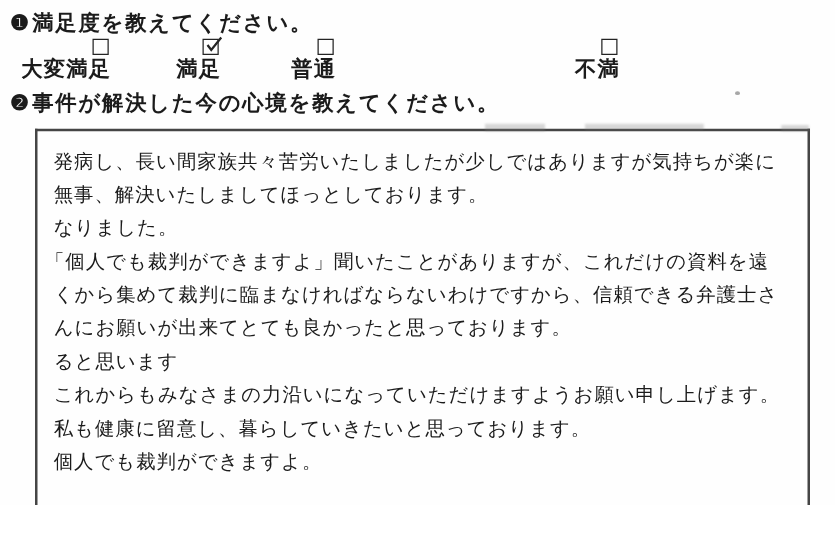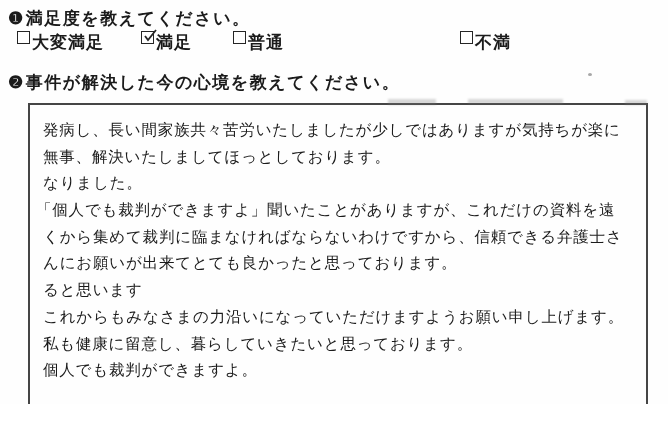--- a/index.html
+++ b/index.html
@@ -21,25 +21,26 @@
   .q-heading .bullet { font-size:17px; margin-right:1px; }
   #q1-heading { left:8px; top:7px; }
   #q2-heading { left:8px; top:71px; }
 
   .options {
     position:absolute; left:0; top:31px;
     width:668px; height:24px;
   }
   .option {
     position:absolute; top:0;
-    display:flex; align-items:flex-start;
+    display:flex; align-items:flex-end;
     font-size:17px; font-weight:bold;
     letter-spacing:1px;
     white-space:nowrap;
     cursor:default;
+    flex-direction:column;
   }
   .checkbox {
     width:13px; height:13px;
     border:1.8px solid #242424;
     box-sizing:border-box;
     display:inline-block;
     position:relative;
     margin-right:2px;
     flex:0 0 auto;
   }

